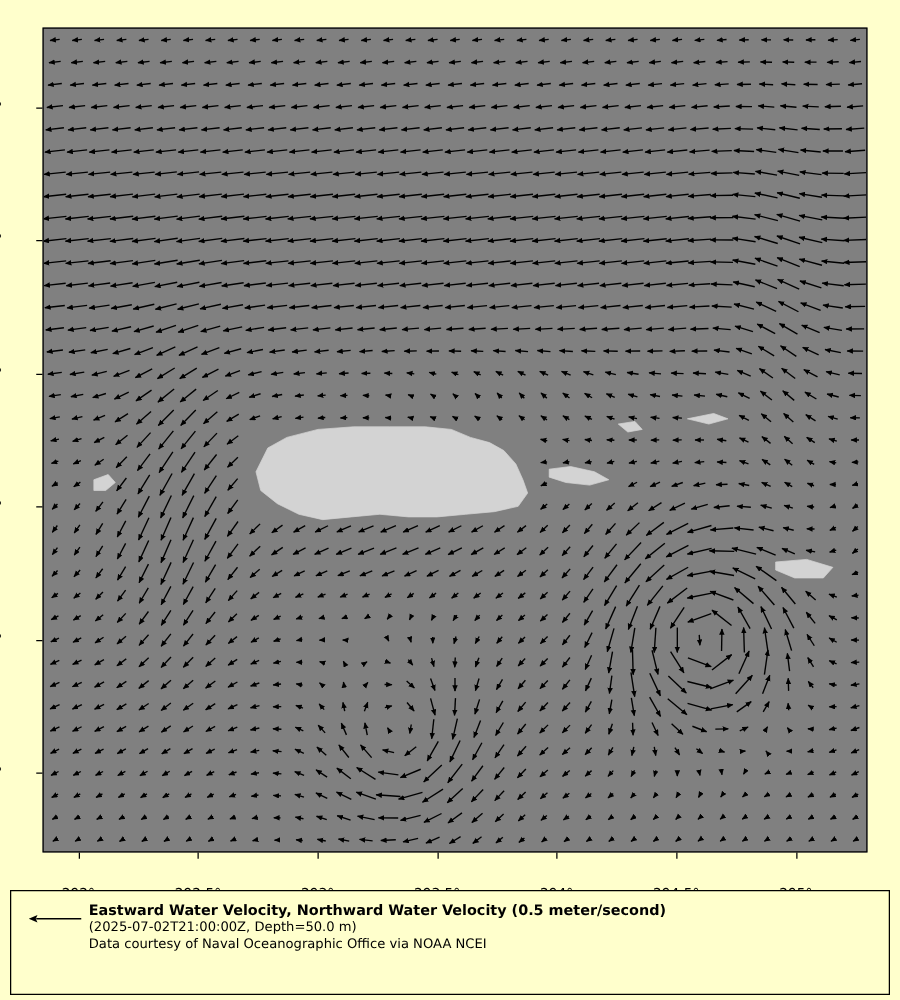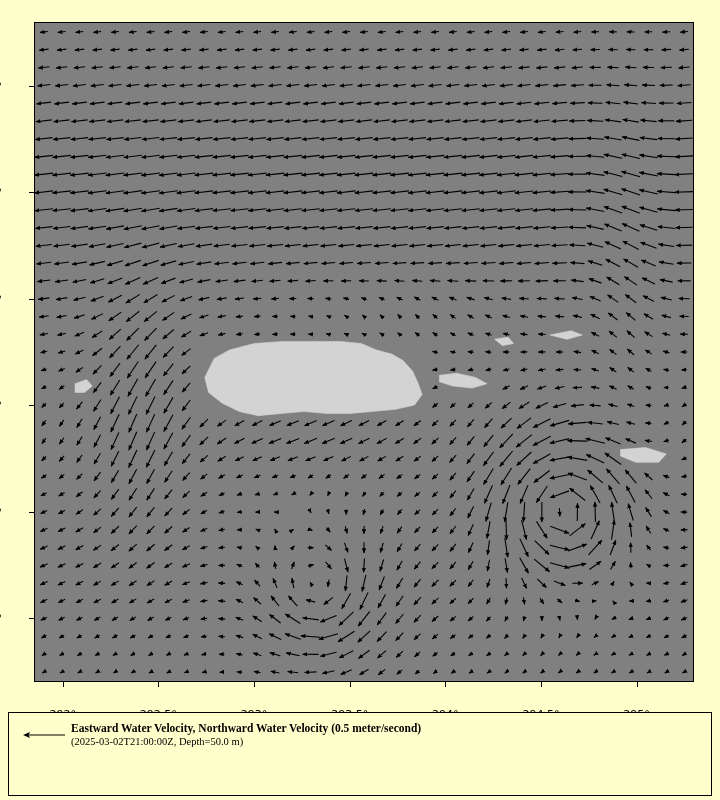--- a/index.html
+++ b/index.html
@@ -77,21 +77,20 @@
   
   #legend {
     position: absolute;
     left: 8px;
     top: 712px;
     width: 704px;
     height: 84px;
     border: 1px solid #000;
     box-sizing: border-box;
     background: #ffffcc;
-    font-family: Liberation Serif, serif;
   }
   #legend-arrow {
     position: absolute;
     left: 14px;
     top: 16px;
     width: 44px;
     height: 12px;
   }
   #legend-text {
     position: absolute;
@@ -1475,17 +1474,18 @@
       </div>
   </div>
 
   <div id="legend">
     <svg id="legend-arrow" viewBox="0 0 44 12" xmlns="http://www.w3.org/2000/svg">
       <line x1="42" y1="6" x2="6" y2="6" stroke="#000" stroke-width="1.2"></line>
       <path d="M0,6 L7,3 L5.6,6 L7,9 Z" fill="#000"></path>
     </svg>
     <div id="legend-text">
       <p class="legend-title">Eastward Water Velocity, Northward Water Velocity (0.5 meter/second)</p>
-      <p class="legend-line">(2025-03-02T21:00:00Z, Depth=50.0 m)</p>
+      <p class="legend-line">(2025-07-02T21:00:00Z, Depth=50.0 m)</p>
+      <p class="legend-line">Data courtesy of Naval Oceanographic Office via NOAA NCEI</p>
     </div>
   </div>
 
 </div>
 
 </body></html>

